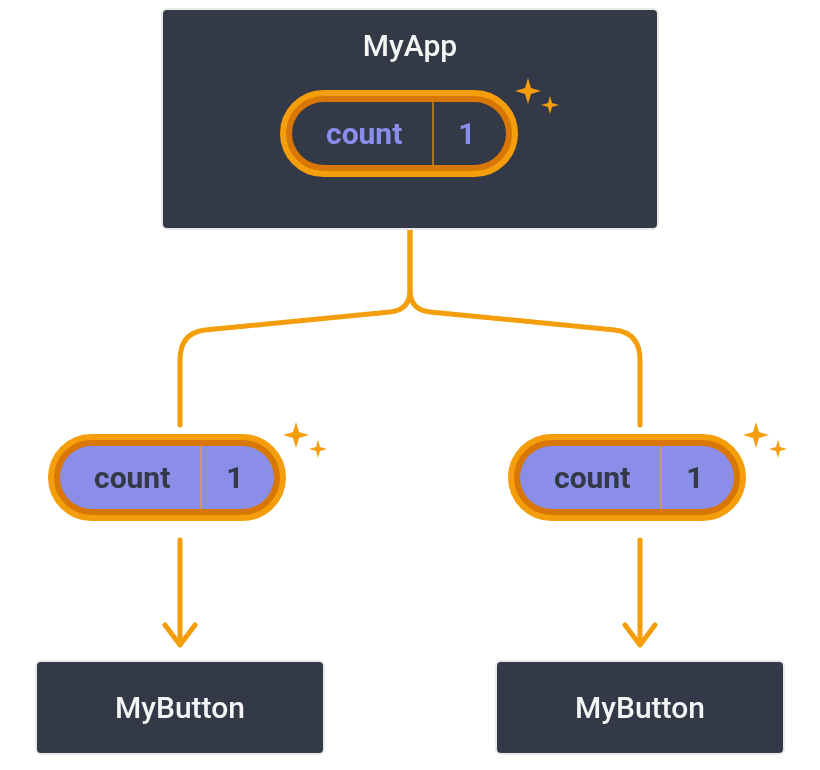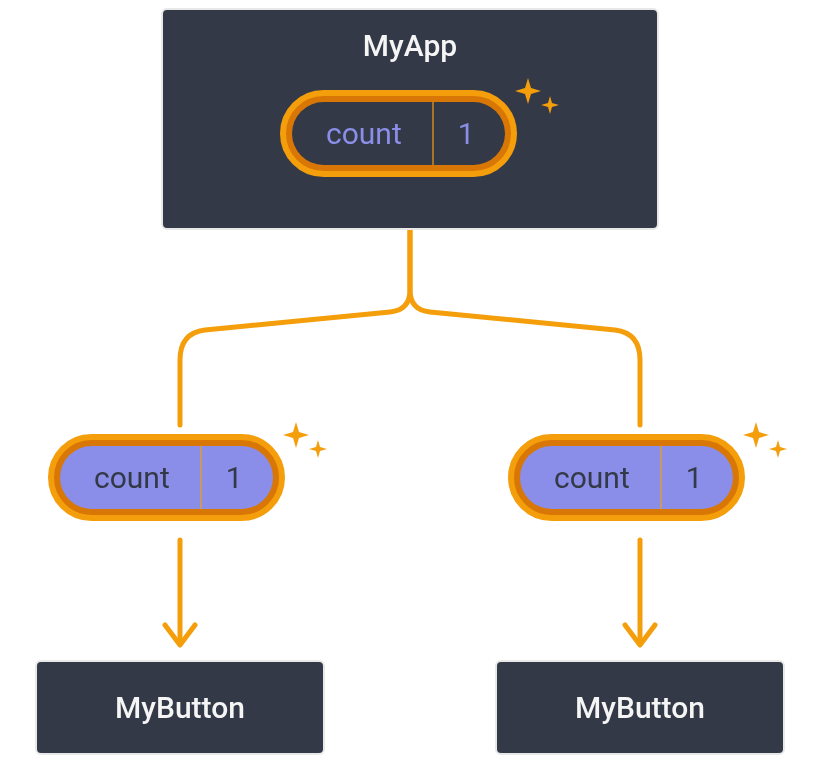--- a/index.html
+++ b/index.html
@@ -54,21 +54,21 @@
     align-items: stretch;
     overflow: hidden;
   }
   .pill-dark .pill-inner { background: #333947; }
   .pill-light .pill-inner { background: #8a8ee8; }
   .pill-cell {
     display: flex;
     align-items: center;
     justify-content: center;
     font-size: 30px;
-    font-weight: 400;
+    font-weight: 700;
   }
   .pill-cell.label { padding: 14px 30px 14px 34px; }
   .pill-cell.value { padding: 14px 30px 14px 24px; }
   .pill-dark .pill-cell { color: #8a8ee8; }
   .pill-light .pill-cell { color: #333947; }
   .pill-divider {
     width: 2px;
     background: #f59e0b;
     opacity: 0.6;
   }

